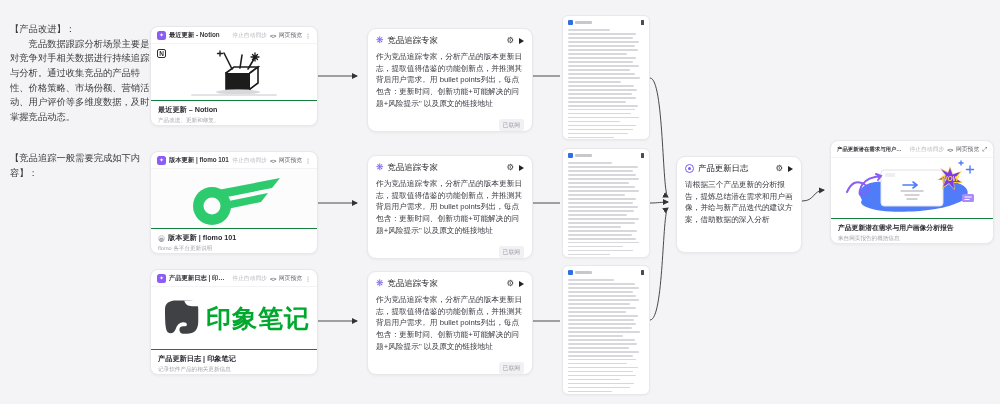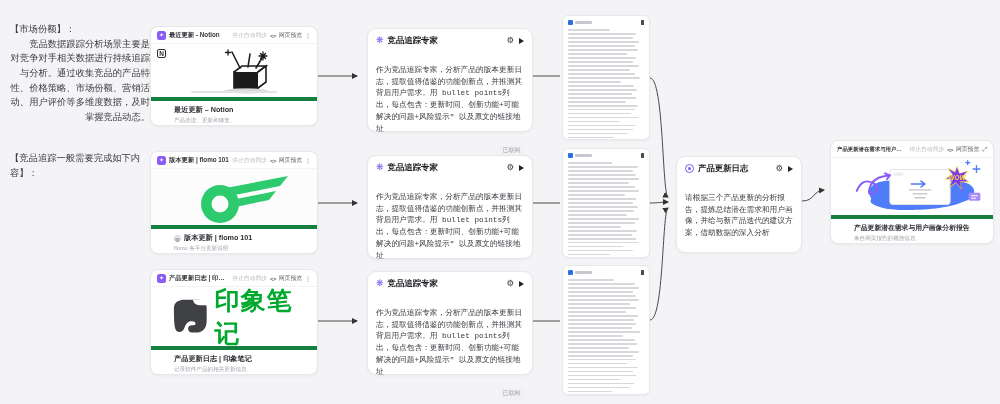--- a/index.html
+++ b/index.html
@@ -8,39 +8,39 @@
 
   .canvas { position:relative; width:1000px; height:404px; background:#f4f4f6; }
 
   
   svg.wires { position:absolute; left:0; top:0; z-index:1; }
 
   
   .notes { position:absolute; left:10px; top:22px; width:140px; z-index:2;
            font-size:9.3px; line-height:1.58; color:#3a3a40; }
   .notes .para { margin-bottom:26px; }
-  .notes .p-body { white-space:pre-wrap;text-align:right; }
+  .notes .p-body { white-space:pre-wrap; }
 
   
   .card { position:absolute; left:150px; width:168px; background:#fff;
           border:1px solid #e7e7ec; border-radius:8px; z-index:2;
           box-shadow:0 1px 3px rgba(30,30,40,.05); overflow:hidden; }
   .card-header { display:flex; align-items:center; gap:3px; padding:4px 6px 3px 6px; }
   .hdr-chip { width:9px; height:9px; border-radius:2.5px; background:#8b5cf6; color:#fff;
               font-size:6px; line-height:9px; text-align:center; flex:none; }
   .hdr-title { font-size:6.3px; font-weight:bold; color:#36363c; white-space:nowrap;
                overflow:hidden; text-overflow:ellipsis; }
   .hdr-right { margin-left:auto; display:flex; align-items:center; gap:3px; flex:none;
                font-size:5.8px; color:#b7b7bf; }
   .hdr-right .code { color:#63636b; font-weight:bold; letter-spacing:-0.5px; }
   .hdr-right .preview { color:#63636b; }
   .hdr-right .dots { color:#44444a; font-size:6px; }
-  .img-area { position:relative; border-top:1px solid #f3f3f6; border-bottom:4px solid #15803d;
-              display:flex; align-items:center; justify-content:center; background:#fff;padding-left:16px; }
-  .card-footer { padding:4px 7px 5px 7px;margin-left:16px; }
+  .img-area { position:relative; border-top:1px solid #f3f3f6; border-bottom:1px solid #15803d;
+              display:flex; align-items:center; justify-content:center; background:#fff; }
+  .card-footer { padding:4px 7px 5px 7px; }
   .ft-title { font-size:7.2px; font-weight:bold; color:#2c2c33; display:flex; align-items:center; gap:3px;
               white-space:nowrap; overflow:hidden; }
   .ft-sub { font-size:5.6px; color:#a2a2ab; margin-top:2px; white-space:nowrap; overflow:hidden; }
   .ft-ico { width:7px; height:7px; border-radius:50%; background:#eef0f4; border:1px solid #c9ccd4;
             flex:none; font-size:5px; color:#7a7e88; line-height:6px; text-align:center; }
   .caption-line { position:absolute; bottom:4px; left:50%; transform:translateX(-50%);
                   width:86px; height:2px; background:#e3e3e7; border-radius:1px; }
   .notion-badge { position:absolute; left:6px; top:5px; width:9px; height:9px; border:1px solid #2b2b2b;
                   border-radius:2px; font-size:6.5px; font-weight:bold; color:#2b2b2b; line-height:8px;
                   text-align:center; background:#fff; }
@@ -49,26 +49,26 @@
 
   
   .ainode { position:absolute; background:#fff; border:1px solid #e7e7ec; border-radius:9px;
             z-index:2; box-shadow:0 1px 3px rgba(30,30,40,.05); padding:6px 8px 6px 8px; }
   .ainode-hdr { display:flex; align-items:center; gap:4px; }
   .spark-ico { color:#7c5cf0; font-size:9px; line-height:9px; flex:none; }
   .agent-ico { width:9px; height:9px; border-radius:50%; border:1.4px solid #7c5cf0; flex:none;
                position:relative; }
   .agent-ico::after { content:""; position:absolute; left:1.6px; top:1.6px; width:3px; height:3px;
                       border-radius:50%; background:#7c5cf0; }
-  .ainode-title { font-size:8.4px; font-weight:bold; color:#1e1e24; white-space:nowrap; }
+  .ainode-title { font-size:8.4px; font-weight:normal; color:#1e1e24; white-space:nowrap; }
   .ainode-ctrl { margin-left:auto; display:flex; align-items:center; gap:5px; }
   .gear-ico { font-size:8.5px; color:#3c3c42; line-height:9px; }
   .play-ico { width:0; height:0; border-left:5px solid #222; border-top:3.5px solid transparent;
               border-bottom:3.5px solid transparent; }
-  .ainode-body { font-size:7.7px; line-height:1.52; color:#3a3a41; margin-top:19px;font-family:Liberation Mono, monospace; }
+  .ainode-body { font-size:7.7px; line-height:1.52; color:#3a3a41; margin-top:5px; }
   .net-row { text-align:right; margin-top:3px; }
   .net-badge { display:inline-block; background:#f1f1f4; color:#9b9ba3; font-size:5.8px;
                padding:1.5px 4px; border-radius:2.5px; }
 
   
   .outnode { position:absolute; left:562px; width:88px; background:#fff; border:1px solid #e7e7ec;
              border-radius:6px; z-index:2; padding:4px 5px; box-shadow:0 1px 2px rgba(30,30,40,.04); }
   .outnode-hdr { display:flex; align-items:center; gap:2px; margin-bottom:4px; }
   .out-ico { width:5px; height:5px; background:#2f6fe4; border-radius:1px; flex:none; }
   .out-label { width:17px; height:3px; background:#c7c7cd; border-radius:1px; }
@@ -102,21 +102,21 @@
       <path d="M533 321 H560"></path>
       <path d="M650 78 C664 78 662 194 668 197" marker-end="url(#arr)"></path>
       <path d="M650 203 C658 203 662 202 668 202" marker-end="url(#arr)"></path>
       <path d="M650 320 C664 320 662 212 668 208" marker-end="url(#arr)"></path>
       <path d="M802 201 C815 201 812 191 824 190" marker-end="url(#arr)"></path>
     </g>
   </svg>
 
   <div class="notes">
     <div class="para">
-      <div class="p-title">【市场份额】：</div>
+      <div class="p-title">【产品改进】：</div>
       <div class="p-body">　　竞品数据跟踪分析场景主要是对竞争对手相关数据进行持续追踪与分析。通过收集竞品的产品特性、价格策略、市场份额、营销活动、用户评价等多维度数据，及时掌握竞品动态。</div>
     </div>
     <div class="para">
       <div class="p-title">【竞品追踪一般需要完成如下内容】：</div>
     </div>
   </div>
 
   <div class="card" style="top:26px; height:100px;">
     <div class="card-header">
       <span class="hdr-chip">✦</span>

